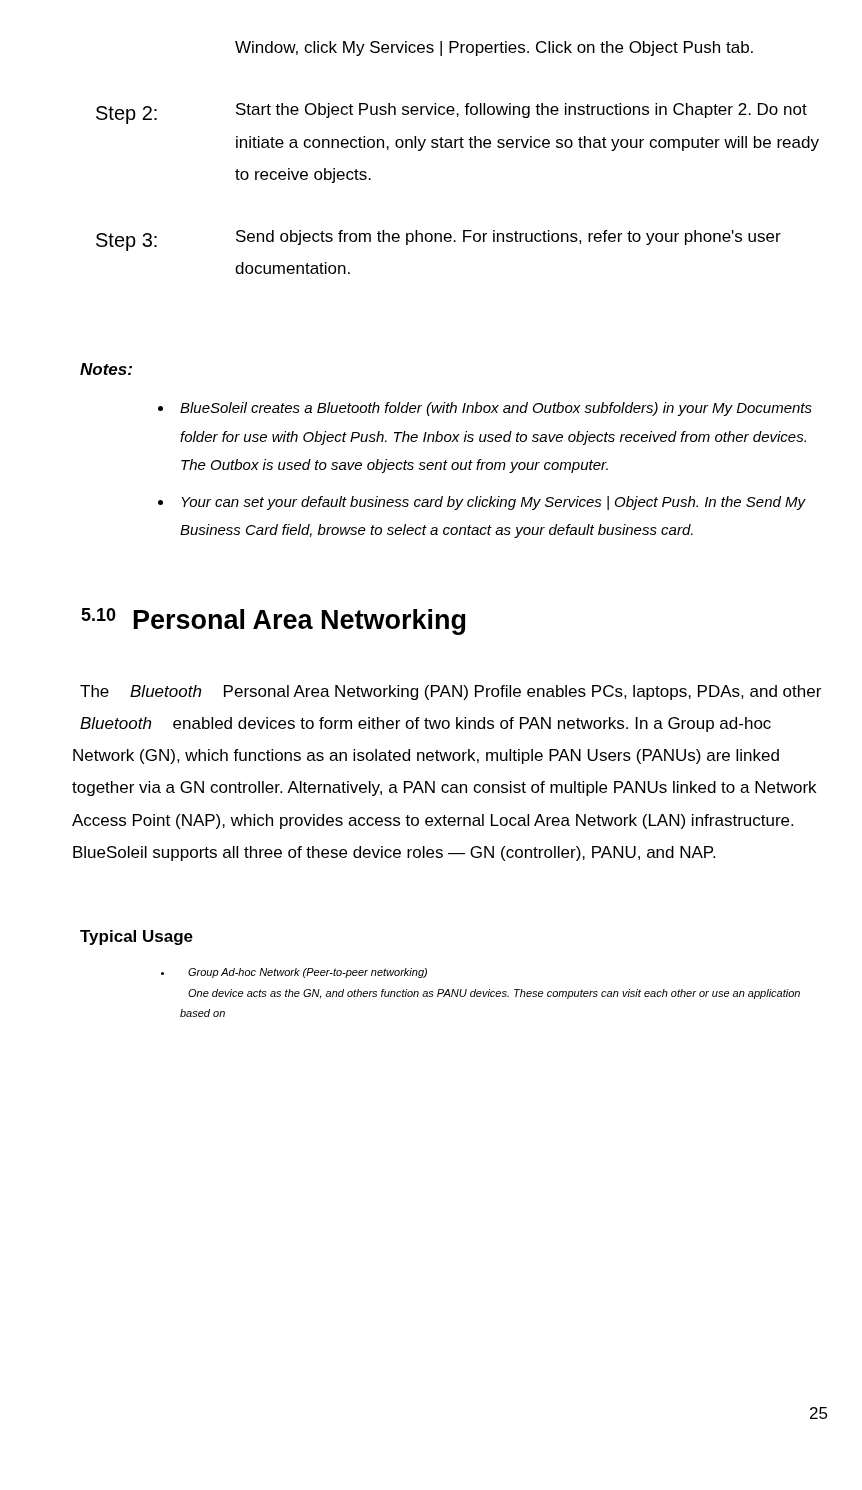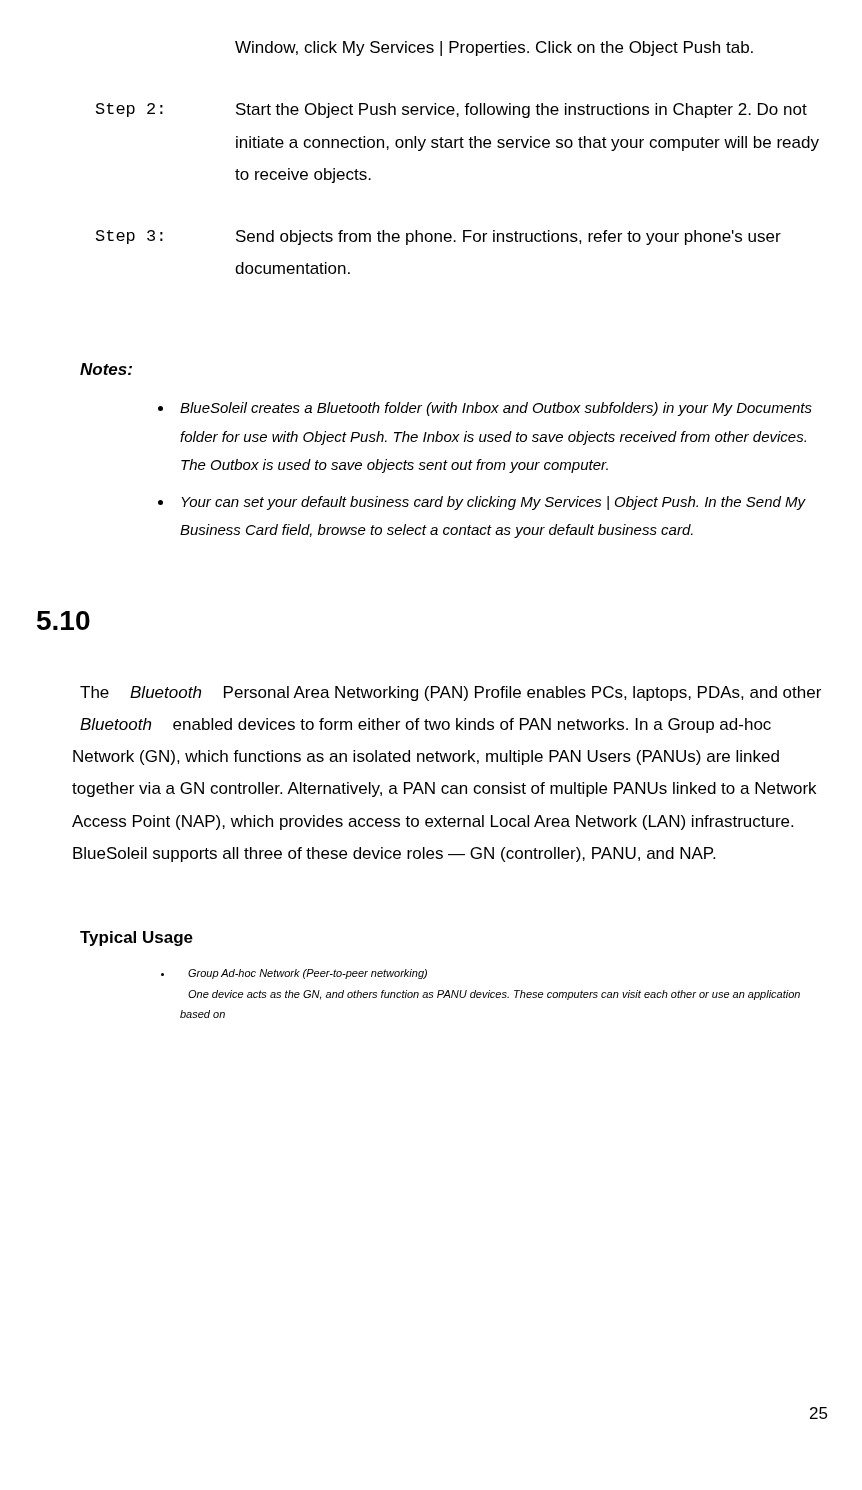--- a/index.html
+++ b/index.html
@@ -12,23 +12,22 @@
       position: relative;
       padding: 0 42px 0 0;
     }
     .step-row {
       display: flex;
       margin-bottom: 14px;
     }
     .step-label {
       width: 187px;
       padding-left: 63px;
-      font-size: 17px;
+      font-size: 20px;
       line-height: 1.9;
-      font-family: Liberation Mono, monospace;
     }
     .step-text {
       flex: 1;
       font-size: 17px;
       line-height: 1.9;
     }
     .notes-section {
       margin-top: 60px;
       padding-left: 48px;
     }
@@ -47,24 +46,25 @@
       font-style: italic;
       line-height: 1.9;
       padding-left: 6px;
     }
     .section-heading {
       display: flex;
       margin-top: 52px;
       margin-bottom: 32px;
     }
     .section-num {
-      font-size: 28px;
+      font-size: 18px;
       font-weight: bold;
       width: 84px;
       padding-left: 4px;
+      text-align: right;
     }
     .section-title {
       font-size: 27px;
       font-weight: bold;
     }
     .body-para {
       padding-left: 48px;
       font-size: 17px;
       line-height: 1.9;
       margin-bottom: 18px;
@@ -117,20 +117,21 @@
 <div class="notes-section">
   <div class="notes-heading">Notes:</div>
   <ul class="notes-list">
     <li>BlueSoleil creates a Bluetooth folder (with Inbox and Outbox subfolders) in your My Documents folder for use with Object Push. The Inbox is used to save objects received from other devices. The Outbox is used to save objects sent out from your computer.</li>
     <li>Your can set your default business card by clicking My Services | Object Push. In the Send My Business Card field, browse to select a contact as your default business card.</li>
   </ul>
 </div>
 
 <div class="section-heading">
   <div class="section-num">5.10</div>
+  <div class="section-title">Personal Area Networking</div>
 </div>
 
 <div class="body-para">
   <span>The </span><span class="ital">Bluetooth</span><span> Personal Area Networking (PAN) Profile enables PCs, laptops, PDAs, and other </span><span class="ital">Bluetooth</span><span> enabled devices to form either of two kinds of PAN networks. In a Group ad-hoc Network (GN), which functions as an isolated network, multiple PAN Users (PANUs) are linked together via a GN controller. Alternatively, a PAN can consist of multiple PANUs linked to a Network Access Point (NAP), which provides access to external Local Area Network (LAN) infrastructure. BlueSoleil supports all three of these device roles — GN (controller), PANU, and NAP.</span>
 </div>
 
 <div class="typical-section">
   <div class="typical-heading">Typical Usage</div>
   <ul class="typical-list">
     <li>

